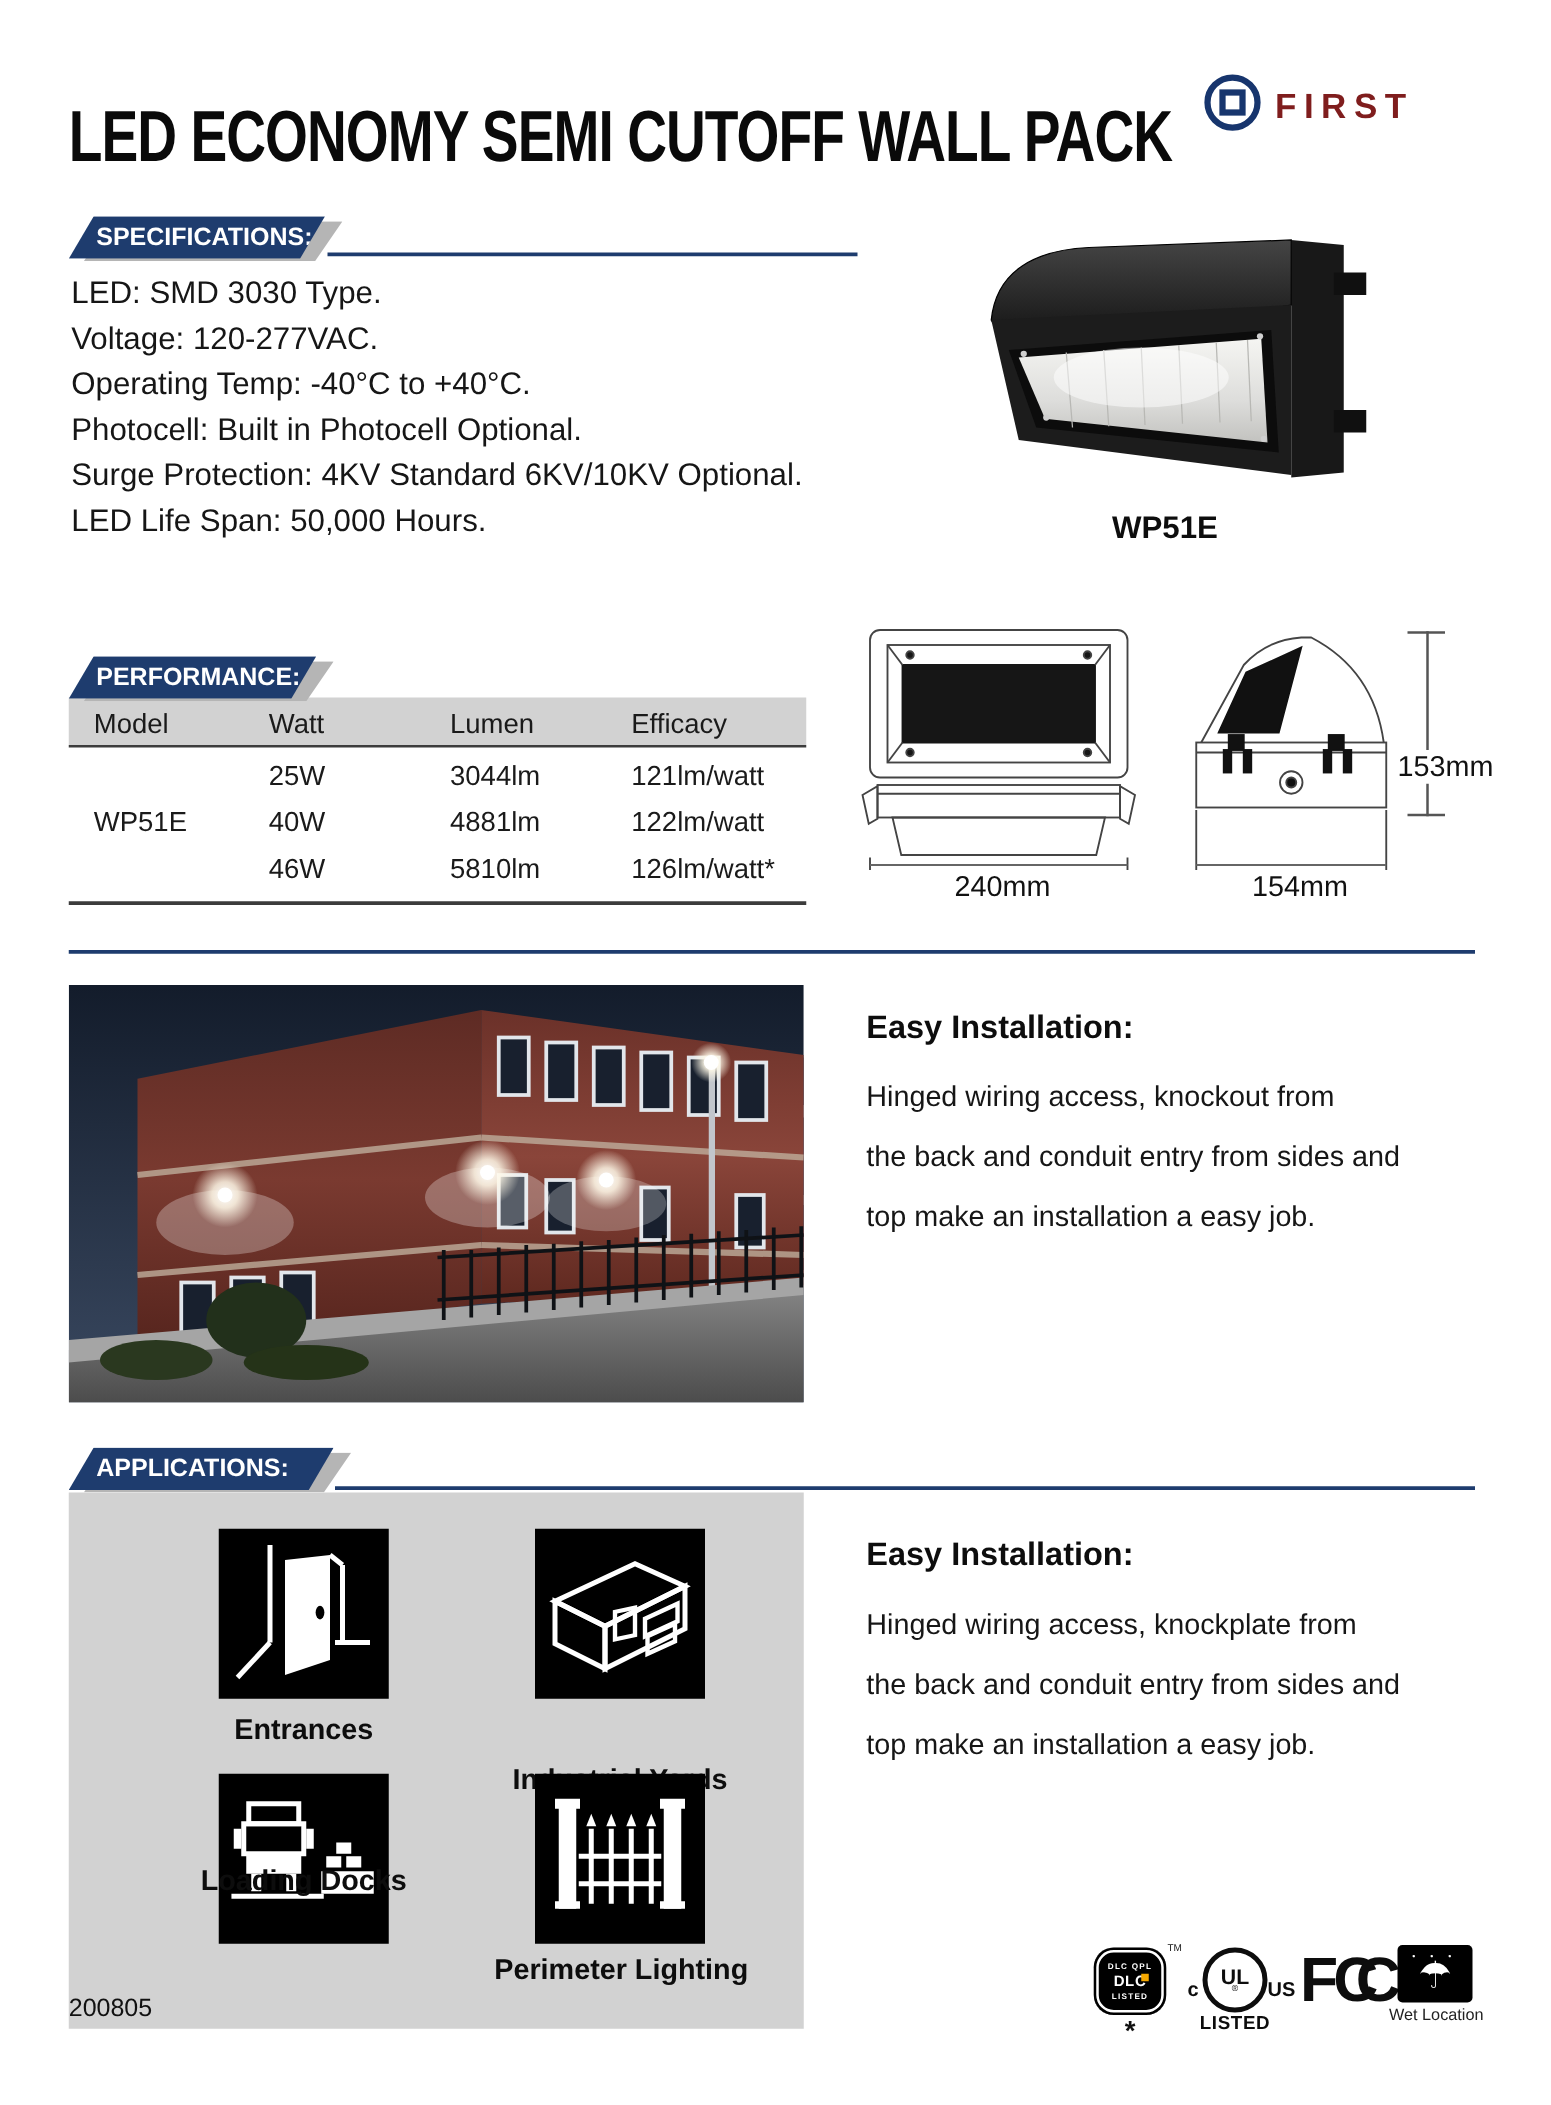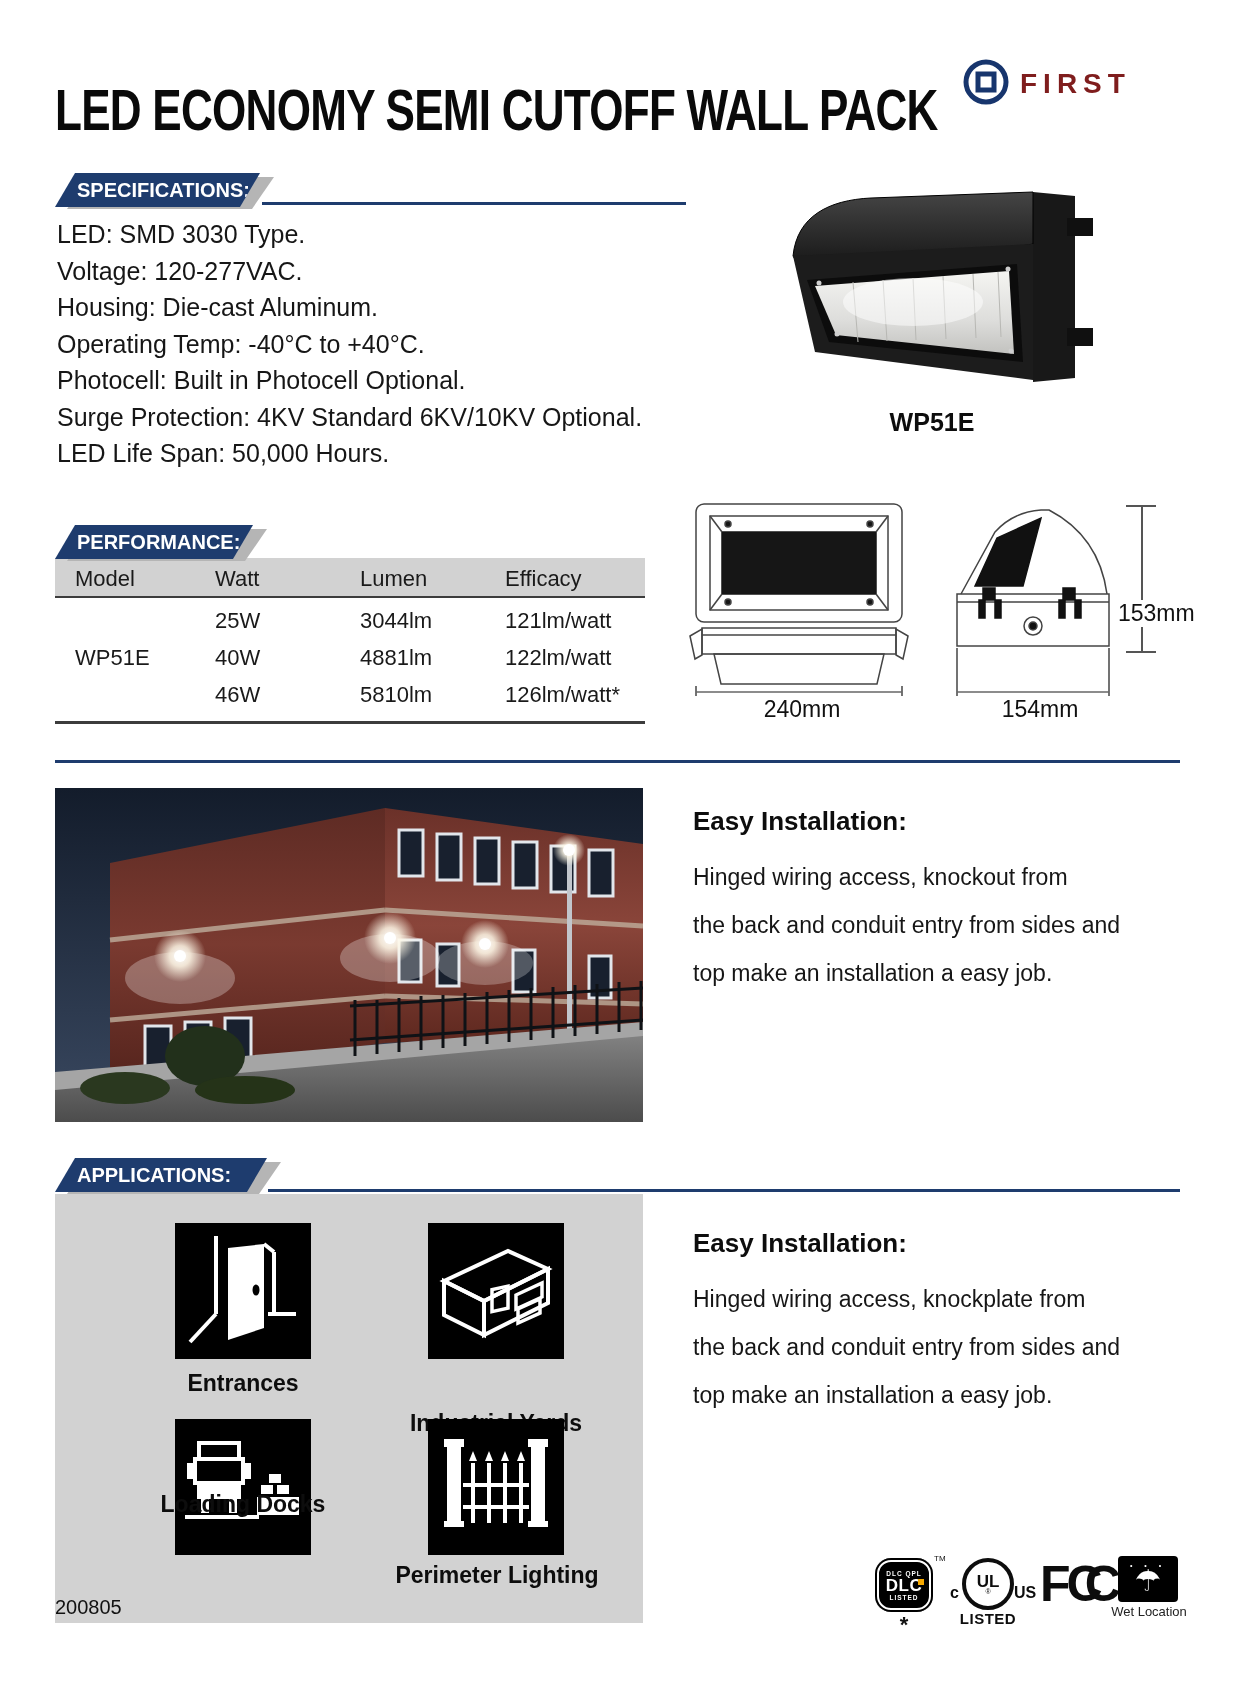--- a/index.html
+++ b/index.html
@@ -38,21 +38,21 @@
 
   .gray-panel{background:#d2d2d2;}
   .tile{position:absolute;width:136px;height:136px;background:#000;display:flex;align-items:center;justify-content:center;}
   .tile-label{position:absolute;font-weight:bold;font-size:23px;color:#0d0d0d;text-align:center;}
 
   
   .dlc{position:absolute;width:58px;height:54px;background:#000;border-radius:16px;
        box-shadow:inset 0 0 0 2px #000, inset 0 0 0 4px #fff;display:flex;flex-direction:column;
        align-items:center;justify-content:center;color:#fff;}
   .dlc .arc{font-size:6.5px;font-weight:bold;letter-spacing:1px;}
-  .dlc .main{font-size:17px;font-weight:900;line-height:17px;letter-spacing:.5px;position:relative;}
+  .dlc .main{font-size:12px;font-weight:900;line-height:17px;letter-spacing:.5px;position:relative;}
   .dlc .main i{position:absolute;right:-2px;top:2px;width:6px;height:6px;background:#f5a800;}
   .dlc .listed{font-size:6.5px;font-weight:bold;letter-spacing:1px;}
   .dlc-tm{position:absolute;font-size:8px;color:#111;}
   .cert-star{position:absolute;font-size:22px;font-weight:bold;color:#111;text-align:center;}
   .ul-circle{position:absolute;width:44px;height:44px;border:4px solid #0d0d0d;border-radius:50%;
              display:flex;align-items:center;justify-content:center;flex-direction:column;background:#fff;}
   .ul-main{font-weight:900;font-size:17px;color:#0d0d0d;letter-spacing:0;line-height:15px;}
   .ul-reg{font-size:7px;color:#0d0d0d;line-height:6px;}
   .ul-side{position:absolute;font-weight:900;font-size:16px;color:#0d0d0d;}
   .ul-listed{position:absolute;font-weight:900;font-size:15px;color:#0d0d0d;letter-spacing:.5px;}
@@ -86,21 +86,20 @@
 
   <div class="banner" style="left:55px;top:173px;width:205px;">
     <span class="banner-shadow"></span>
     <span class="banner-face">SPECIFICATIONS:</span>
   </div>
   <div class="rule" style="left:262px;top:202px;width:424px;"></div>
 
   <div class="abs" style="left:57px;top:216px;">
     <div class="spec-line">LED: SMD 3030 Type.</div>
     <div class="spec-line">Voltage: 120-277VAC.</div>
-    <div class="spec-line">Housing: Die-cast Aluminum.</div>
     <div class="spec-line">Operating Temp: -40°C to +40°C.</div>
     <div class="spec-line">Photocell: Built in Photocell Optional.</div>
     <div class="spec-line">Surge Protection: 4KV Standard 6KV/10KV Optional.</div>
     <div class="spec-line">LED Life Span: 50,000 Hours.</div>
   </div>
 
   <div class="abs" style="left:763px;top:182px;">
     <svg width="338" height="220" viewBox="0 0 338 220">
       <defs>
         <linearGradient id="gHood" x1="0" y1="0" x2="0" y2="1">

